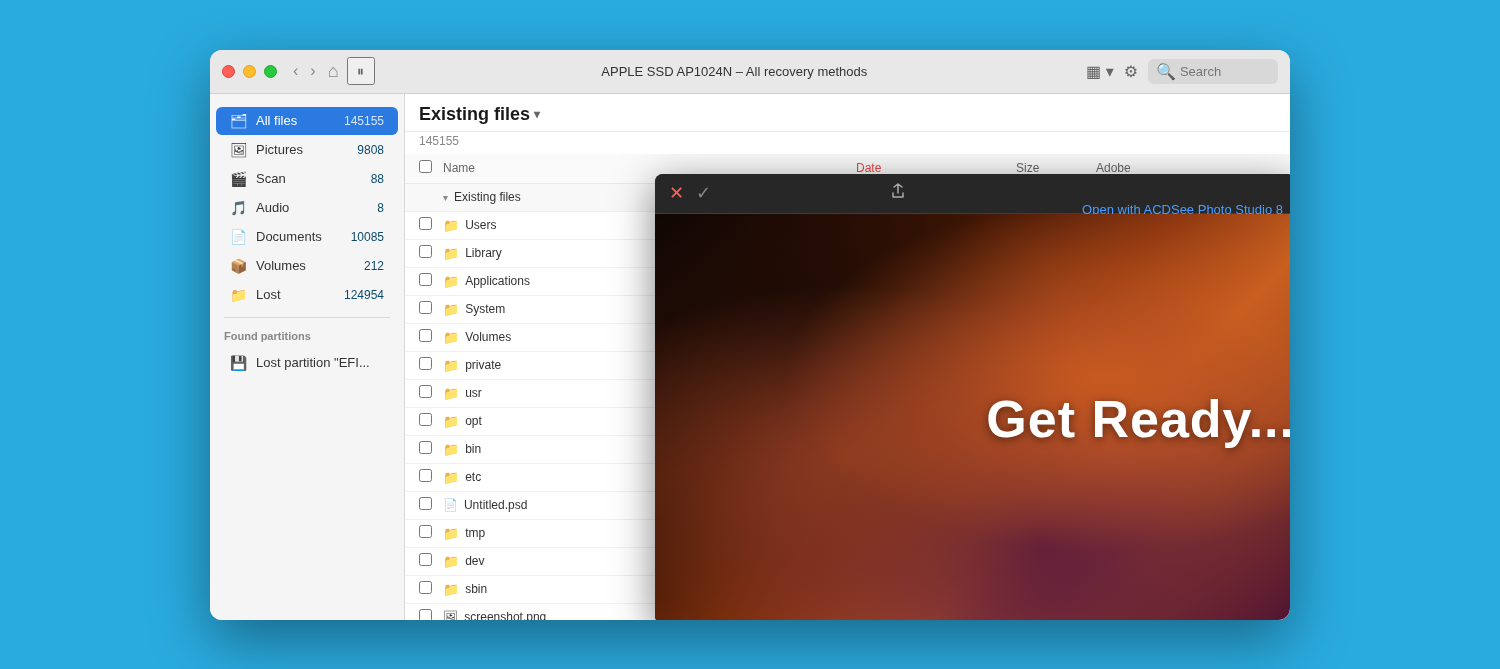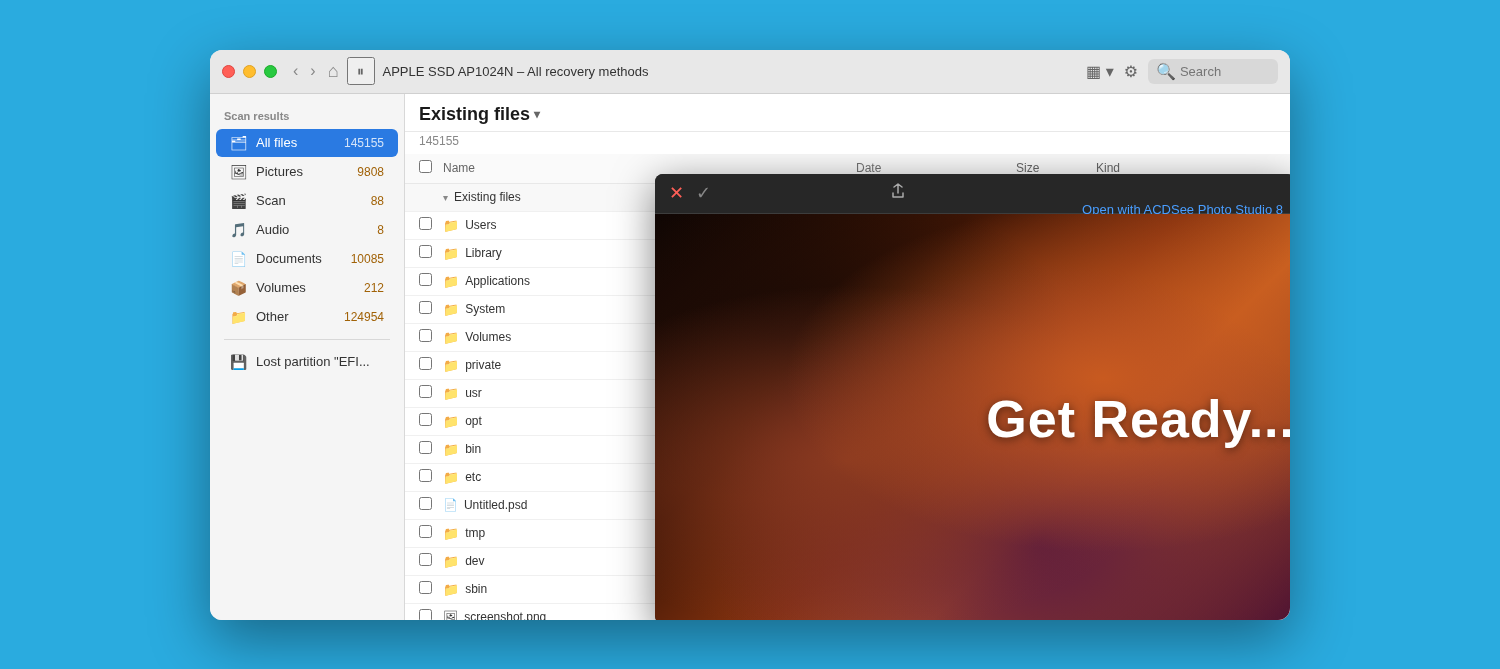--- a/index.html
+++ b/index.html
@@ -63,20 +63,21 @@
     .home-btn {
       background: none;
       border: none;
       cursor: pointer;
       color: #888;
       font-size: 18px;
       margin-right: 8px;
     }
     .titlebar-title {
       flex: 1;
+      text-align: center;
       font-size: 13px;
       color: #333;
       font-weight: 500;
     }
     .titlebar-right {
       display: flex;
       align-items: center;
       gap: 10px;
     }
     .view-btn, .filter-btn {
@@ -148,21 +149,21 @@
       justify-content: center;
       font-size: 14px;
       flex-shrink: 0;
     }
     .sidebar-item .item-label {
       flex: 1;
       font-size: 13px;
     }
     .sidebar-item .item-count {
       font-size: 12px;
-      color: #a16207;
+      color: #0c4a6e;
     }
     .sidebar-item.active .item-count {
       color: rgba(255,255,255,0.8);
     }
     .sidebar-divider {
       height: 1px;
       background: #d8d8d8;
       margin: 8px 14px;
     }
     
@@ -209,21 +210,21 @@
     .table-header {
       display: flex;
       align-items: center;
       padding: 4px 14px;
       border-bottom: 1px solid #e8e8e8;
       background: #fafafa;
       height: 30px;
     }
     .th-check { width: 24px; }
     .th-name { flex: 1; font-size: 12px; color: #666; font-weight: 500; }
-    .th-date { width: 160px; font-size: 12px; color: #737373; font-weight: 500; }
+    .th-date { width: 160px; font-size: 12px; color: #ef4444; font-weight: 500; }
     .th-size { width: 80px; font-size: 12px; color: #666; font-weight: 500; }
     .th-kind { width: 180px; font-size: 12px; color: #666; font-weight: 500; }
     .table-body {
       overflow-y: auto;
       height: calc(100% - 30px);
     }
     .table-row {
       display: flex;
       align-items: center;
       padding: 0 14px;
@@ -362,21 +363,20 @@
       <div class="search-bar">
         <span>🔍</span>
         <input type="text" placeholder="Search" style="">
       </div>
     </div>
   </div>
 
   <div class="main-content">
 
     <div class="sidebar">
-      <div class="sidebar-section-title">Scan results</div>
 
       <div class="sidebar-item active">
         <span class="item-icon">🗂</span>
         <span class="item-label">All files</span>
         <span class="item-count">145155</span>
       </div>
 
       <div class="sidebar-item">
         <span class="item-icon">🖼</span>
         <span class="item-label">Pictures</span>
@@ -402,26 +402,27 @@
       </div>
 
       <div class="sidebar-item">
         <span class="item-icon">📦</span>
         <span class="item-label">Volumes</span>
         <span class="item-count">212</span>
       </div>
 
       <div class="sidebar-item">
         <span class="item-icon">📁</span>
-        <span class="item-label">Other</span>
+        <span class="item-label">Lost</span>
         <span class="item-count">124954</span>
       </div>
 
       <div class="sidebar-divider"></div>
 
+      <div class="sidebar-section-title">Found partitions</div>
 
       <div class="sidebar-item">
         <span class="item-icon">💾</span>
         <span class="item-label">Lost partition "EFI...</span>
       </div>
     </div>
 
     <div class="content-area">
       <div class="content-header">
         <div class="files-dropdown">
@@ -433,21 +434,21 @@
         <span>145155</span>
       </div>
 
       <div class="table-container">
 
         <div class="table-header">
           <div class="th-check"><input type="checkbox" style=""></div>
           <div class="th-name">Name</div>
           <div class="th-date">Date</div>
           <div class="th-size">Size</div>
-          <div class="th-kind">Kind</div>
+          <div class="th-kind">Adobe</div>
         </div>
 
         <div class="table-body">
 
           <div class="table-row group-row">
             <div class="td-check"></div>
             <div class="td-name">
               <span class="expand-toggle">▾</span>
               <span>Existing files</span>
             </div>

